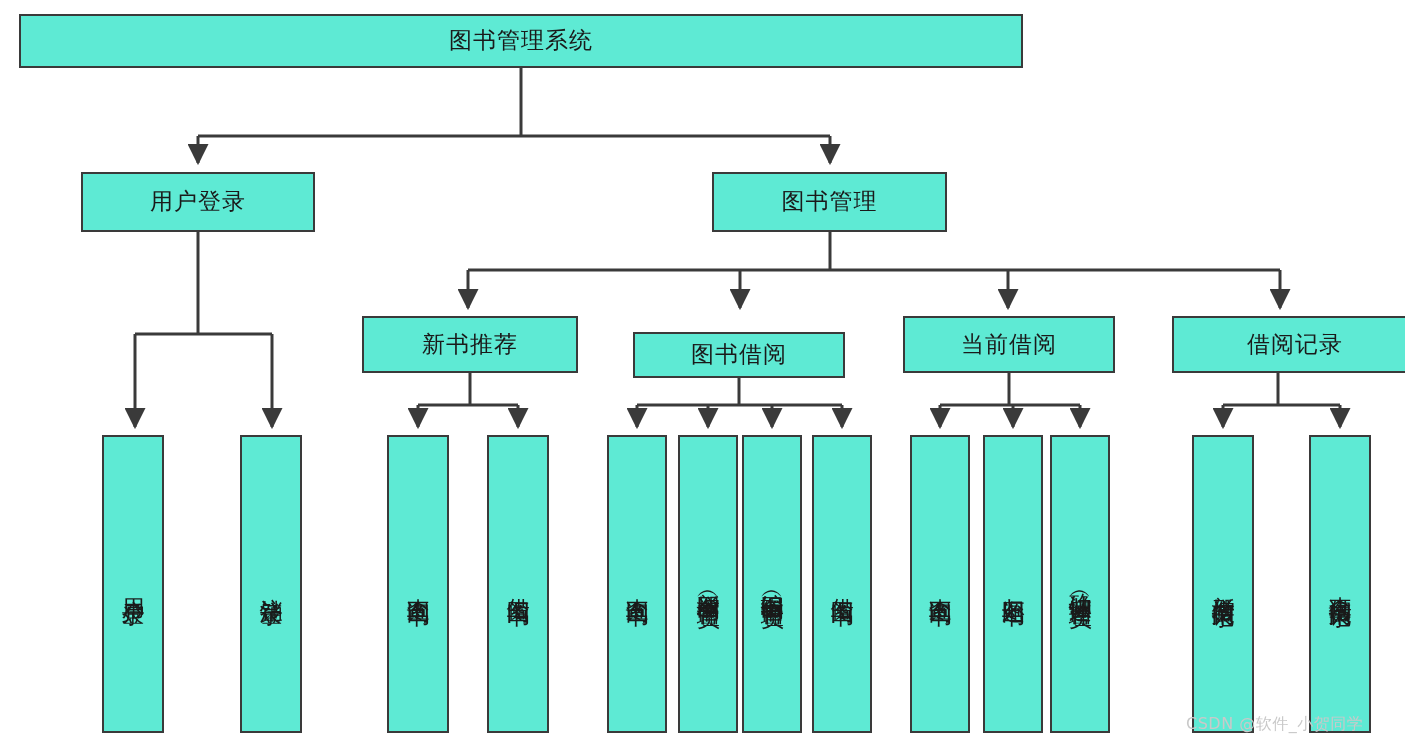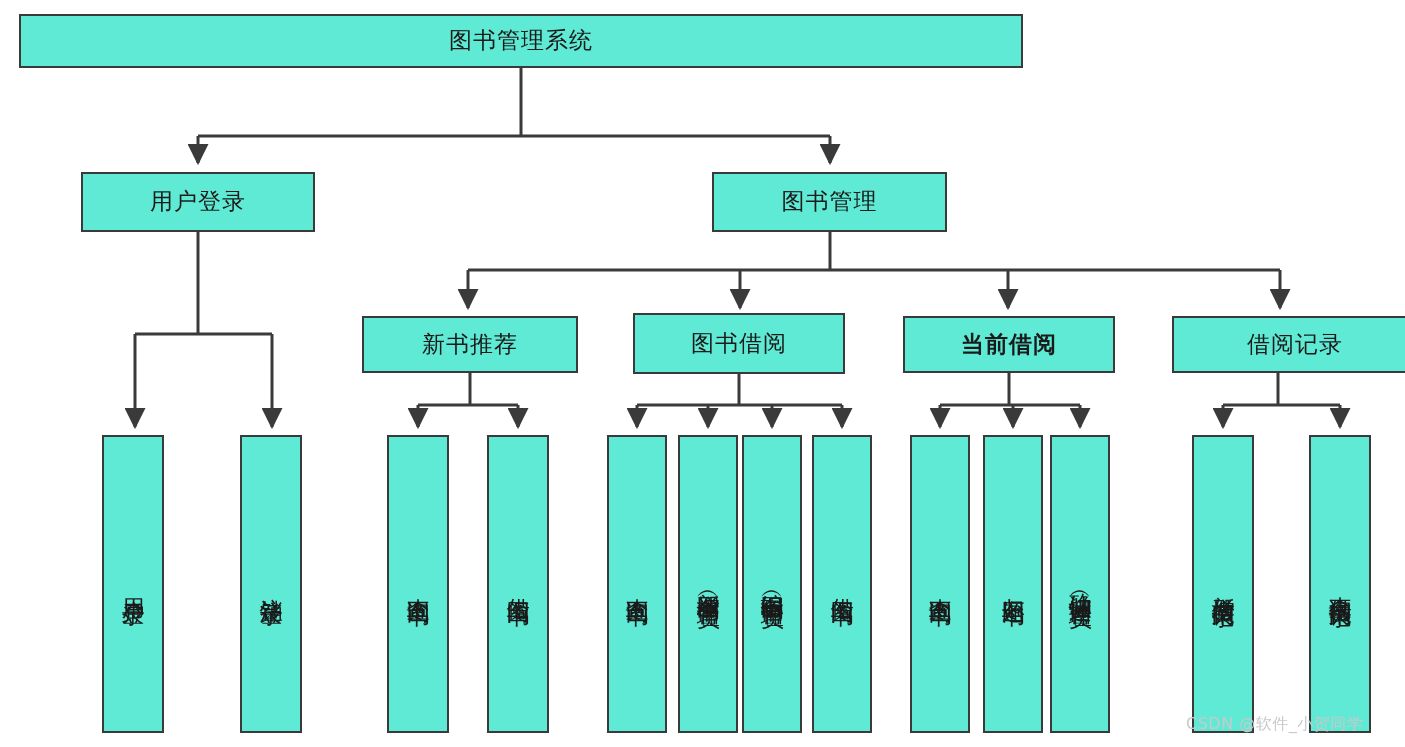--- a/index.html
+++ b/index.html
@@ -127,24 +127,24 @@
   <div class="node horiz" id="node-l2-0" style="left: 81px; top: 172px; width: 234px; height: 60px;">
     <span>用户登录</span>
   </div>
   <div class="node horiz" id="node-l3-0" style="left: 362px; top: 316px; width: 216px; height: 57px;">
     <span>新书推荐</span>
   </div>
 
   <div class="node horiz" id="node-l2-1" style="left: 712px; top: 172px; width: 235px; height: 60px;">
     <span>图书管理</span>
   </div>
-  <div class="node horiz" id="node-l3-1" style="left: 633px; top: 313px; width: 212px; height: 61px;">
+  <div class="node horiz" id="node-l3-1" style="left: 633px; top: 332px; width: 212px; height: 46px;">
     <span>图书借阅</span>
   </div>
-  <div class="node horiz" id="node-l3-2" style="left: 903px; top: 316px; width: 212px; height: 57px; font-weight: bold;">
+  <div class="node horiz" id="node-l3-2" style="left: 903px; top: 316px; width: 212px; height: 57px;">
     <span>当前借阅</span>
   </div>
   <div class="node horiz" id="node-l3-3" style="left: 1172px; top: 316px; width: 246px; height: 57px;">
     <span>借阅记录</span>
   </div>
 
   <div class="node vert" id="node-leaf-0" style="left: 102px; top: 435px; width: 62px; height: 298px;">
     <span>用户登录</span>
   </div>
   <div class="node vert" id="node-leaf-1" style="left: 240px; top: 435px; width: 62px; height: 298px;">

